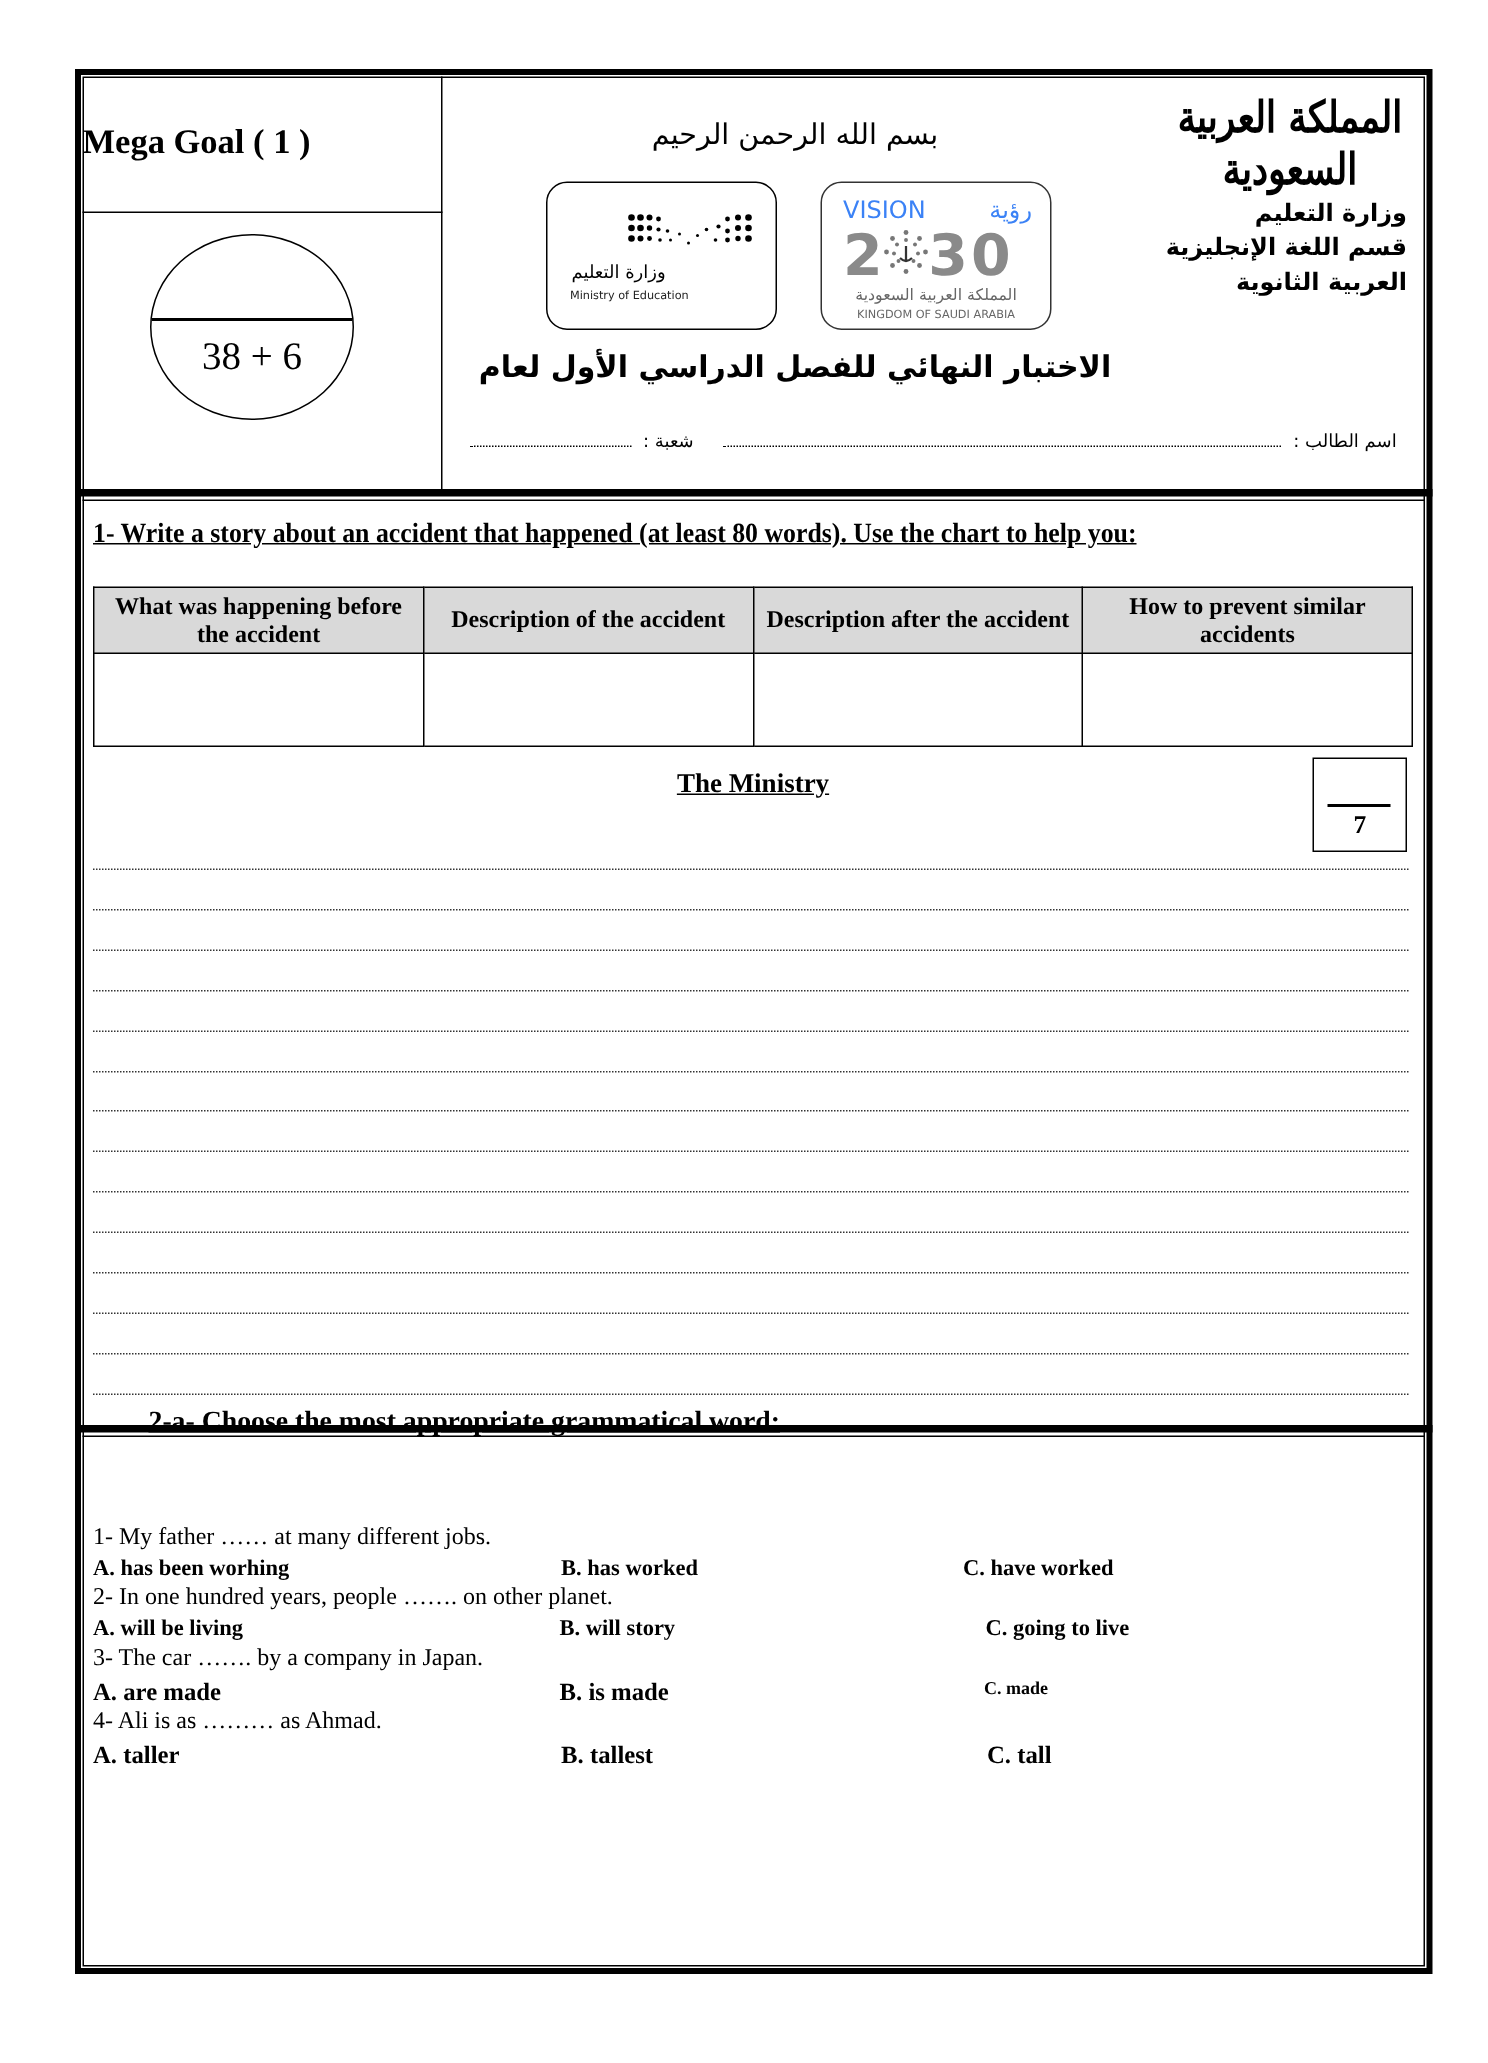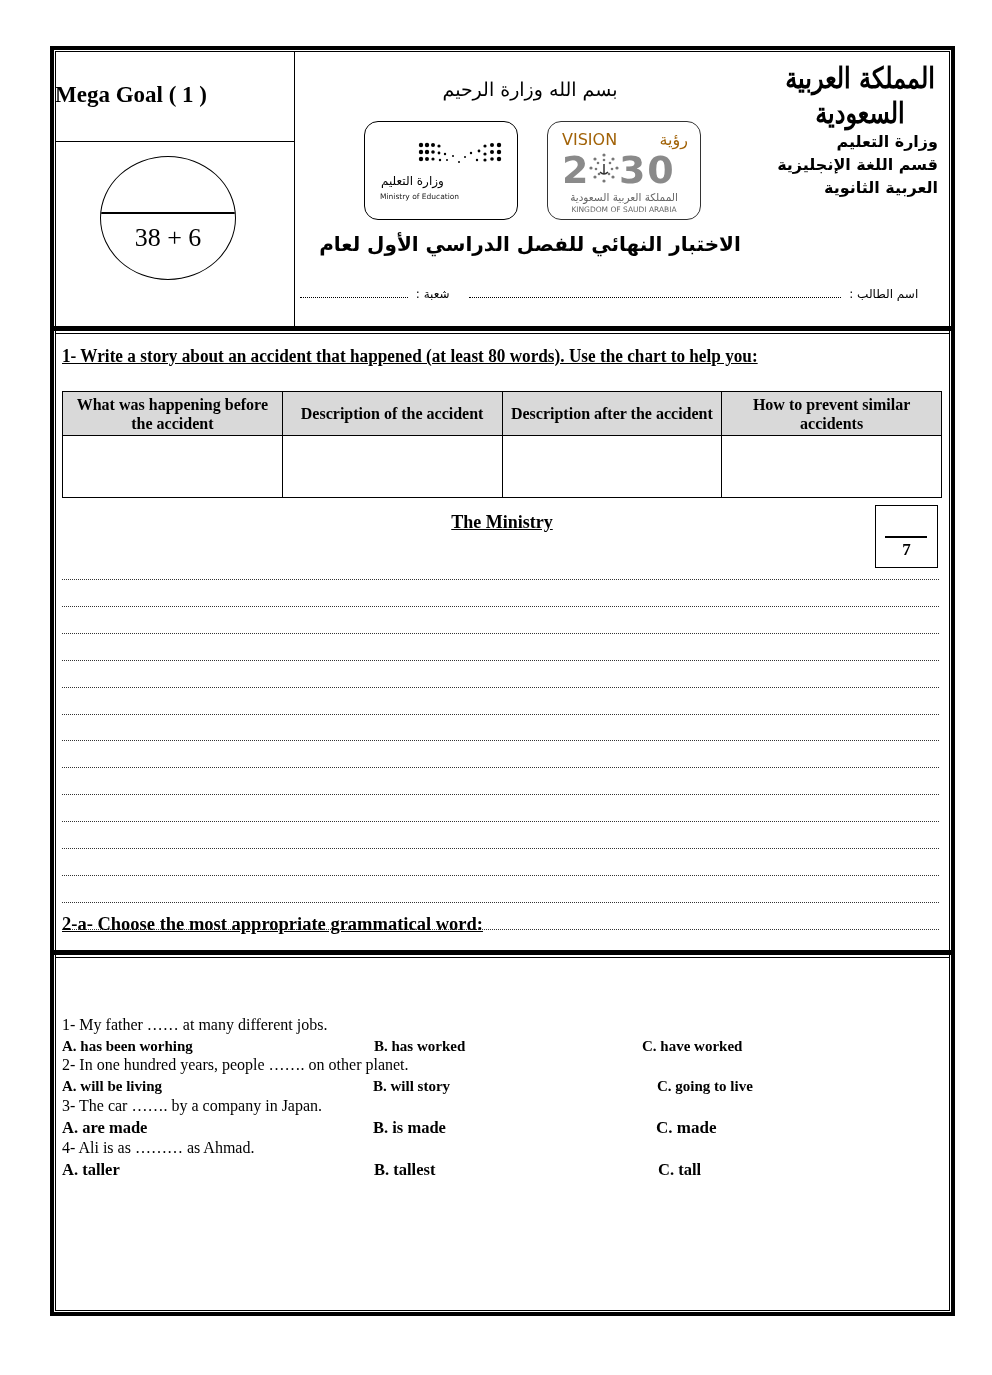--- a/index.html
+++ b/index.html
@@ -44,41 +44,41 @@
   }
   .logo-box {
     position: absolute; top: 121px; height: 99px; border: 1.5px solid #000; border-radius: 14px;
     background: #fff; overflow: hidden;
   }
   .logo-moe { left: 364px; width: 154px; }
   .logo-vision { left: 547px; width: 154px; border-color: #333; }
   .moe-dots { position: absolute; left: 52px; top: 20px; width: 90px; height: 24px; }
   .moe-ar { position: absolute; left: 16px; top: 52px; font-family: "DejaVu Sans", sans-serif; font-size: 12px; direction: rtl; }
   .moe-en { position: absolute; left: 15px; top: 70px; font-family: "DejaVu Sans", sans-serif; font-size: 7.5px; color: #222; }
-  .vis-top { position: absolute; left: 14px; top: 8px; width: 126px; font-family: "DejaVu Sans", sans-serif; font-size: 16px; color: #a16207; display: flex; justify-content: space-between; }
+  .vis-top { position: absolute; left: 14px; top: 8px; width: 126px; font-family: "DejaVu Sans", sans-serif; font-size: 16px; color: #3b82f6; display: flex; justify-content: space-between; }
   .vis-year { position: absolute; left: 14px; top: 26px; width: 130px; font-family: "DejaVu Sans", sans-serif; font-weight: bold; font-size: 38px; color: #8a8a8a; letter-spacing: 2px; }
   .vis-star { position: absolute; left: 40px; top: 30px; width: 32px; height: 32px; }
   .vis-ar { position: absolute; left: 0; top: 69px; width: 100%; text-align: center; font-family: "DejaVu Sans", sans-serif; font-size: 10.5px; color: #666; direction: rtl; }
   .vis-en { position: absolute; left: 0; top: 83px; width: 100%; text-align: center; font-family: "DejaVu Sans", sans-serif; font-size: 7.5px; color: #666; }
 
   .kingdom-cal {
     position: absolute; left: 784px; top: 66px; width: 152px; text-align: center;
     font-family: "DejaVu Serif", serif; font-weight: bold; font-size: 24px; direction: rtl;
     letter-spacing: -1px; transform: scaleY(1.2);
   }
   .ministry-lines {
     position: absolute; left: 760px; top: 130px; width: 178px; text-align: right; direction: rtl;
     font-family: "DejaVu Sans", sans-serif; font-weight: bold; font-size: 16px; line-height: 23px;
   }
   .exam-title {
     position: absolute; left: 300px; top: 232px; width: 460px; text-align: center; direction: rtl;
     font-family: "DejaVu Sans", sans-serif; font-weight: bold; font-size: 20px;
   }
   .student-line {
-    position: absolute; left: 300px; top: 287px; width: 644px; direction: rtl; text-align: left;
+    position: absolute; left: 300px; top: 287px; width: 644px; direction: rtl; text-align: center;
     font-family: "DejaVu Sans", sans-serif; font-size: 12px; white-space: nowrap; overflow: hidden;
   }
   .student-line span { display: inline-block; }
   .dots-fill { border-bottom: 1.5px dotted #000; height: 10px; vertical-align: baseline; }
 
   
   .q-heading {
     position: absolute; left: 62px; font-weight: bold; font-size: 18.5px; text-decoration: underline;
     white-space: nowrap;
   }
@@ -102,21 +102,21 @@
     position: absolute; left: 875px; top: 505px; width: 63px; height: 63px; border: 1.5px solid #000;
   }
   .mark-box .bar { position: absolute; left: 9px; top: 30px; width: 42px; height: 1.5px; background: #000; }
   .mark-box .total { position: absolute; left: 0; top: 34px; width: 100%; text-align: center; font-weight: bold; font-size: 17px; }
 
   .write-line {
     position: absolute; left: 62px; width: 877px; height: 0; border-top: 1.5px dotted #333;
   }
 
   
-  .q2-heading { top: 914px; }
+  .q2-heading { top: 938px; margin-left: 37px; }
   .mcq { position: absolute; left: 62px; width: 870px; }
   .mcq .stem { position: absolute; left: 0; font-size: 16px; white-space: nowrap; }
   .mcq .opt { position: absolute; font-weight: bold; white-space: nowrap; }
 </style>
 </head>
 <body>
 
 <div class="frame-outer"></div>
 <div class="frame-inner"></div>
 <div class="hbar" style="top:326px"></div>
@@ -127,21 +127,21 @@
 <div class="header-vline"></div>
 <div class="header-hline"></div>
 
 <div class="book-title">Mega Goal ( 1 )</div>
 
 <div class="score-oval">
   <div class="divider"></div>
   <div class="score">38 + 6</div>
 </div>
 
-<div class="basmala">بسم الله وزارة الرحيم</div>
+<div class="basmala">بسم الله الرحمن الرحيم</div>
 
 <div class="logo-box logo-moe">
   <svg class="moe-dots" viewBox="0 0 90 24">
     <g fill="#000">
       <circle cx="4" cy="3" r="2.2"></circle>
         <circle cx="10" cy="3" r="2.2"></circle>
         <circle cx="16" cy="3" r="2"></circle>
         <circle cx="22" cy="4" r="1.6"></circle>
       <circle cx="4" cy="10" r="2.2"></circle>
         <circle cx="10" cy="10" r="2.2"></circle>
@@ -277,20 +277,20 @@
 <div class="mcq" style="top:1056px">
   <div class="stem" style="top:0">2- In one hundred years, people ……. on other planet.</div>
   <div class="opt" style="top:22px;left:0;font-size:15px">A.  will be living</div>
   <div class="opt" style="top:22px;left:311px;font-size:15px">B. will story</div>
   <div class="opt" style="top:22px;left:595px;font-size:15px">C. going to live</div>
 </div>
 <div class="mcq" style="top:1097px">
   <div class="stem" style="top:0">3- The car ……. by a company in Japan.</div>
   <div class="opt" style="top:21px;left:0;font-size:16.5px">A. are made</div>
   <div class="opt" style="top:21px;left:311px;font-size:16.5px">B. is made</div>
-  <div class="opt" style="top:21px;left:594px;font-size:17px">C. made</div>
+  <div class="opt" style="top:21px;left:594px;font-size:12px">C. made</div>
 </div>
 <div class="mcq" style="top:1139px">
   <div class="stem" style="top:0">4- Ali is as ……… as Ahmad.</div>
   <div class="opt" style="top:21px;left:0;font-size:16.5px">A. taller</div>
   <div class="opt" style="top:21px;left:312px;font-size:16.5px">B. tallest</div>
   <div class="opt" style="top:21px;left:596px;font-size:16.5px">C. tall</div>
 </div>
 
 </body></html>

